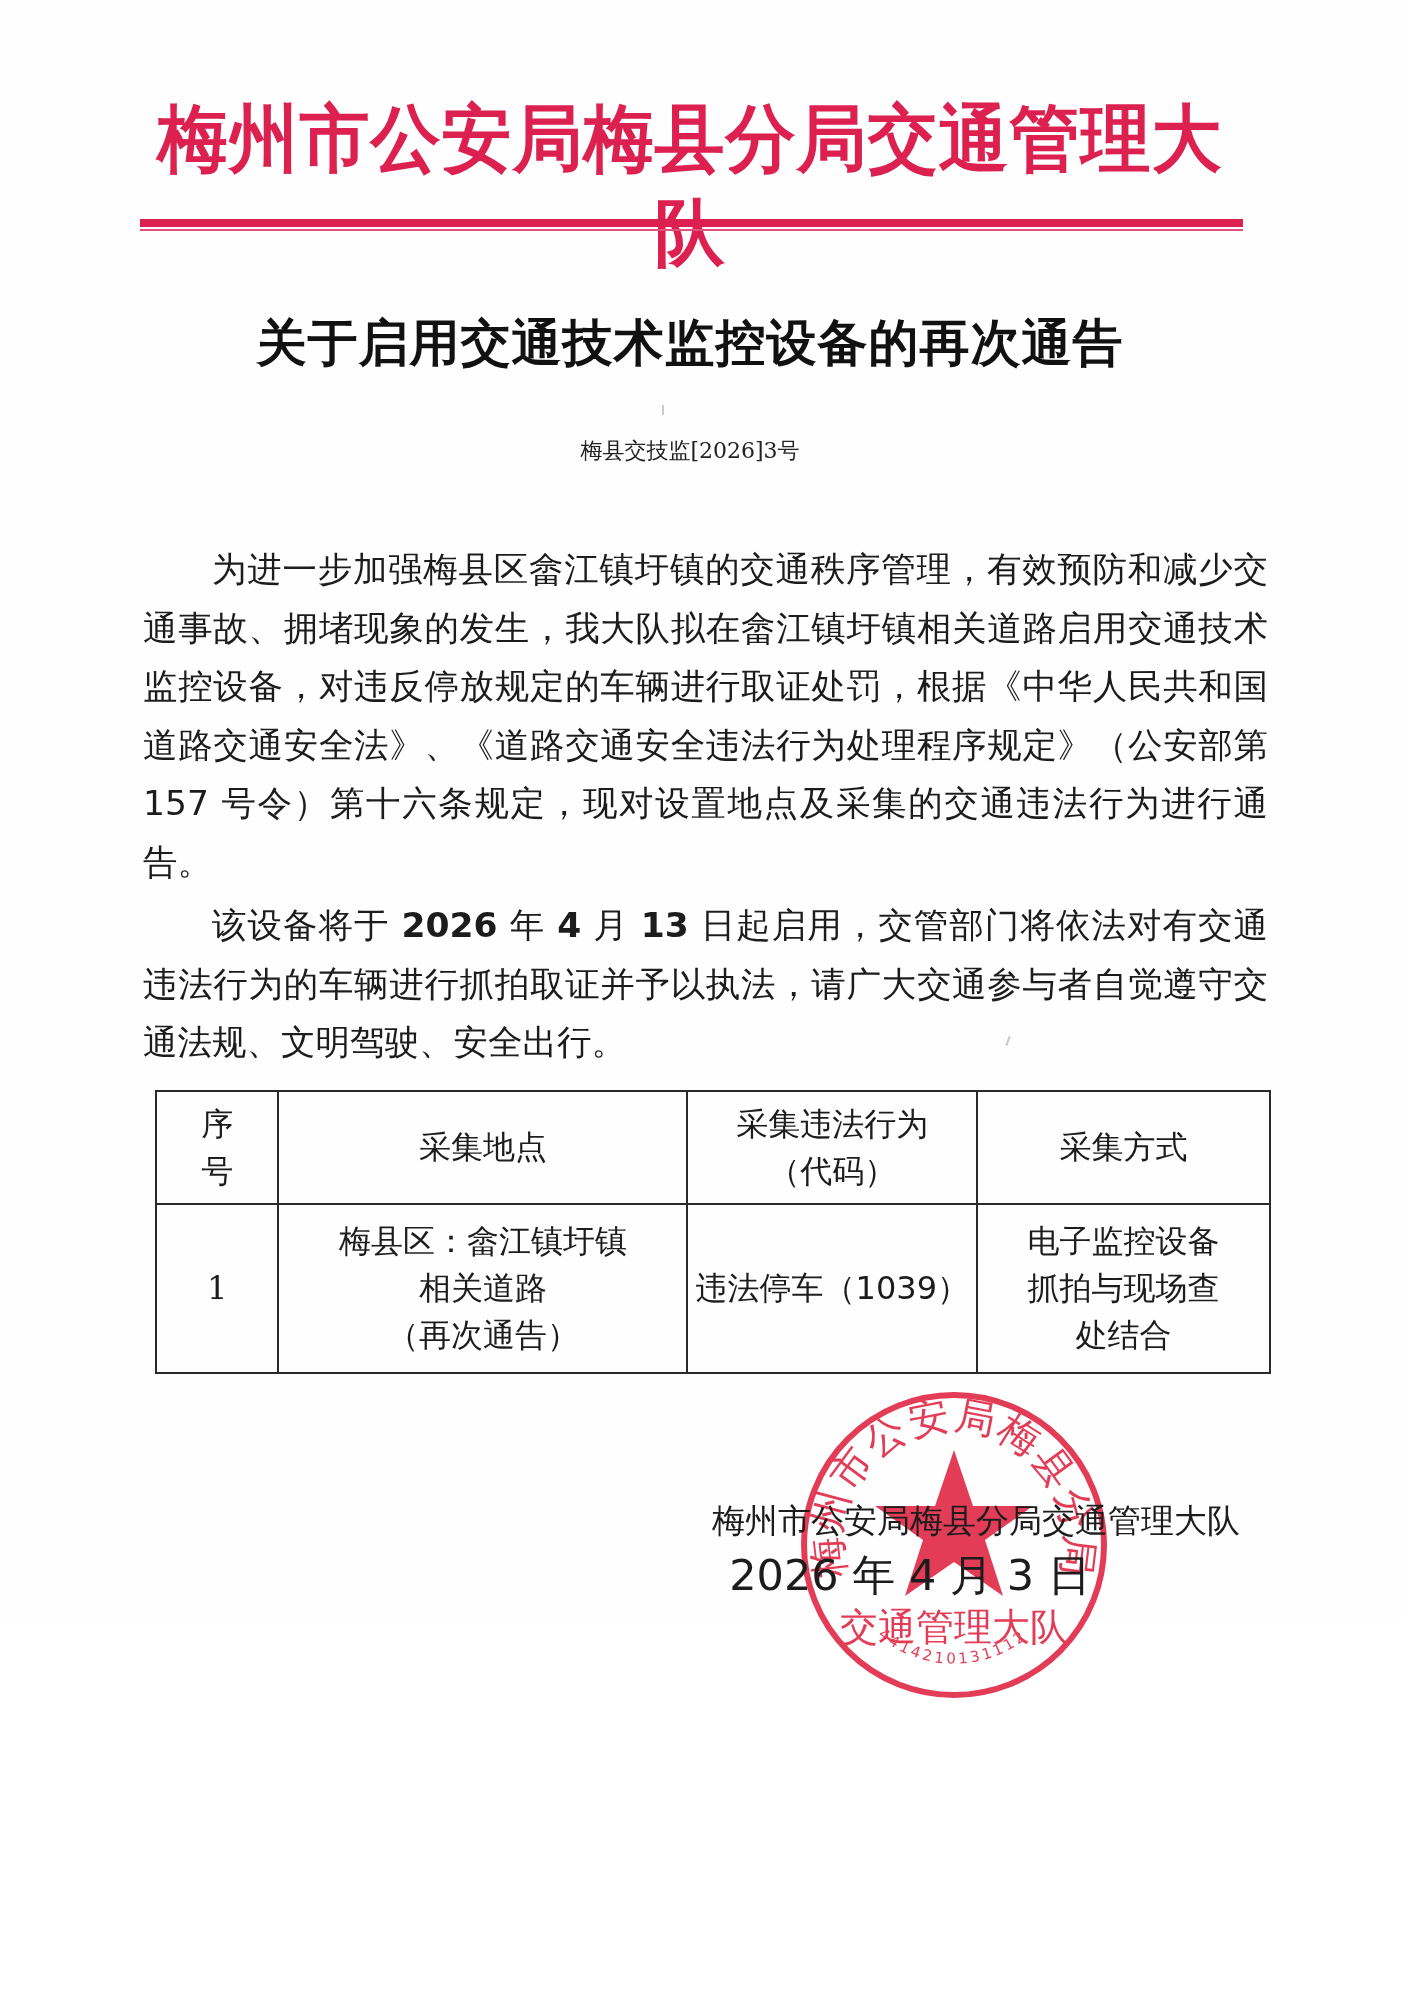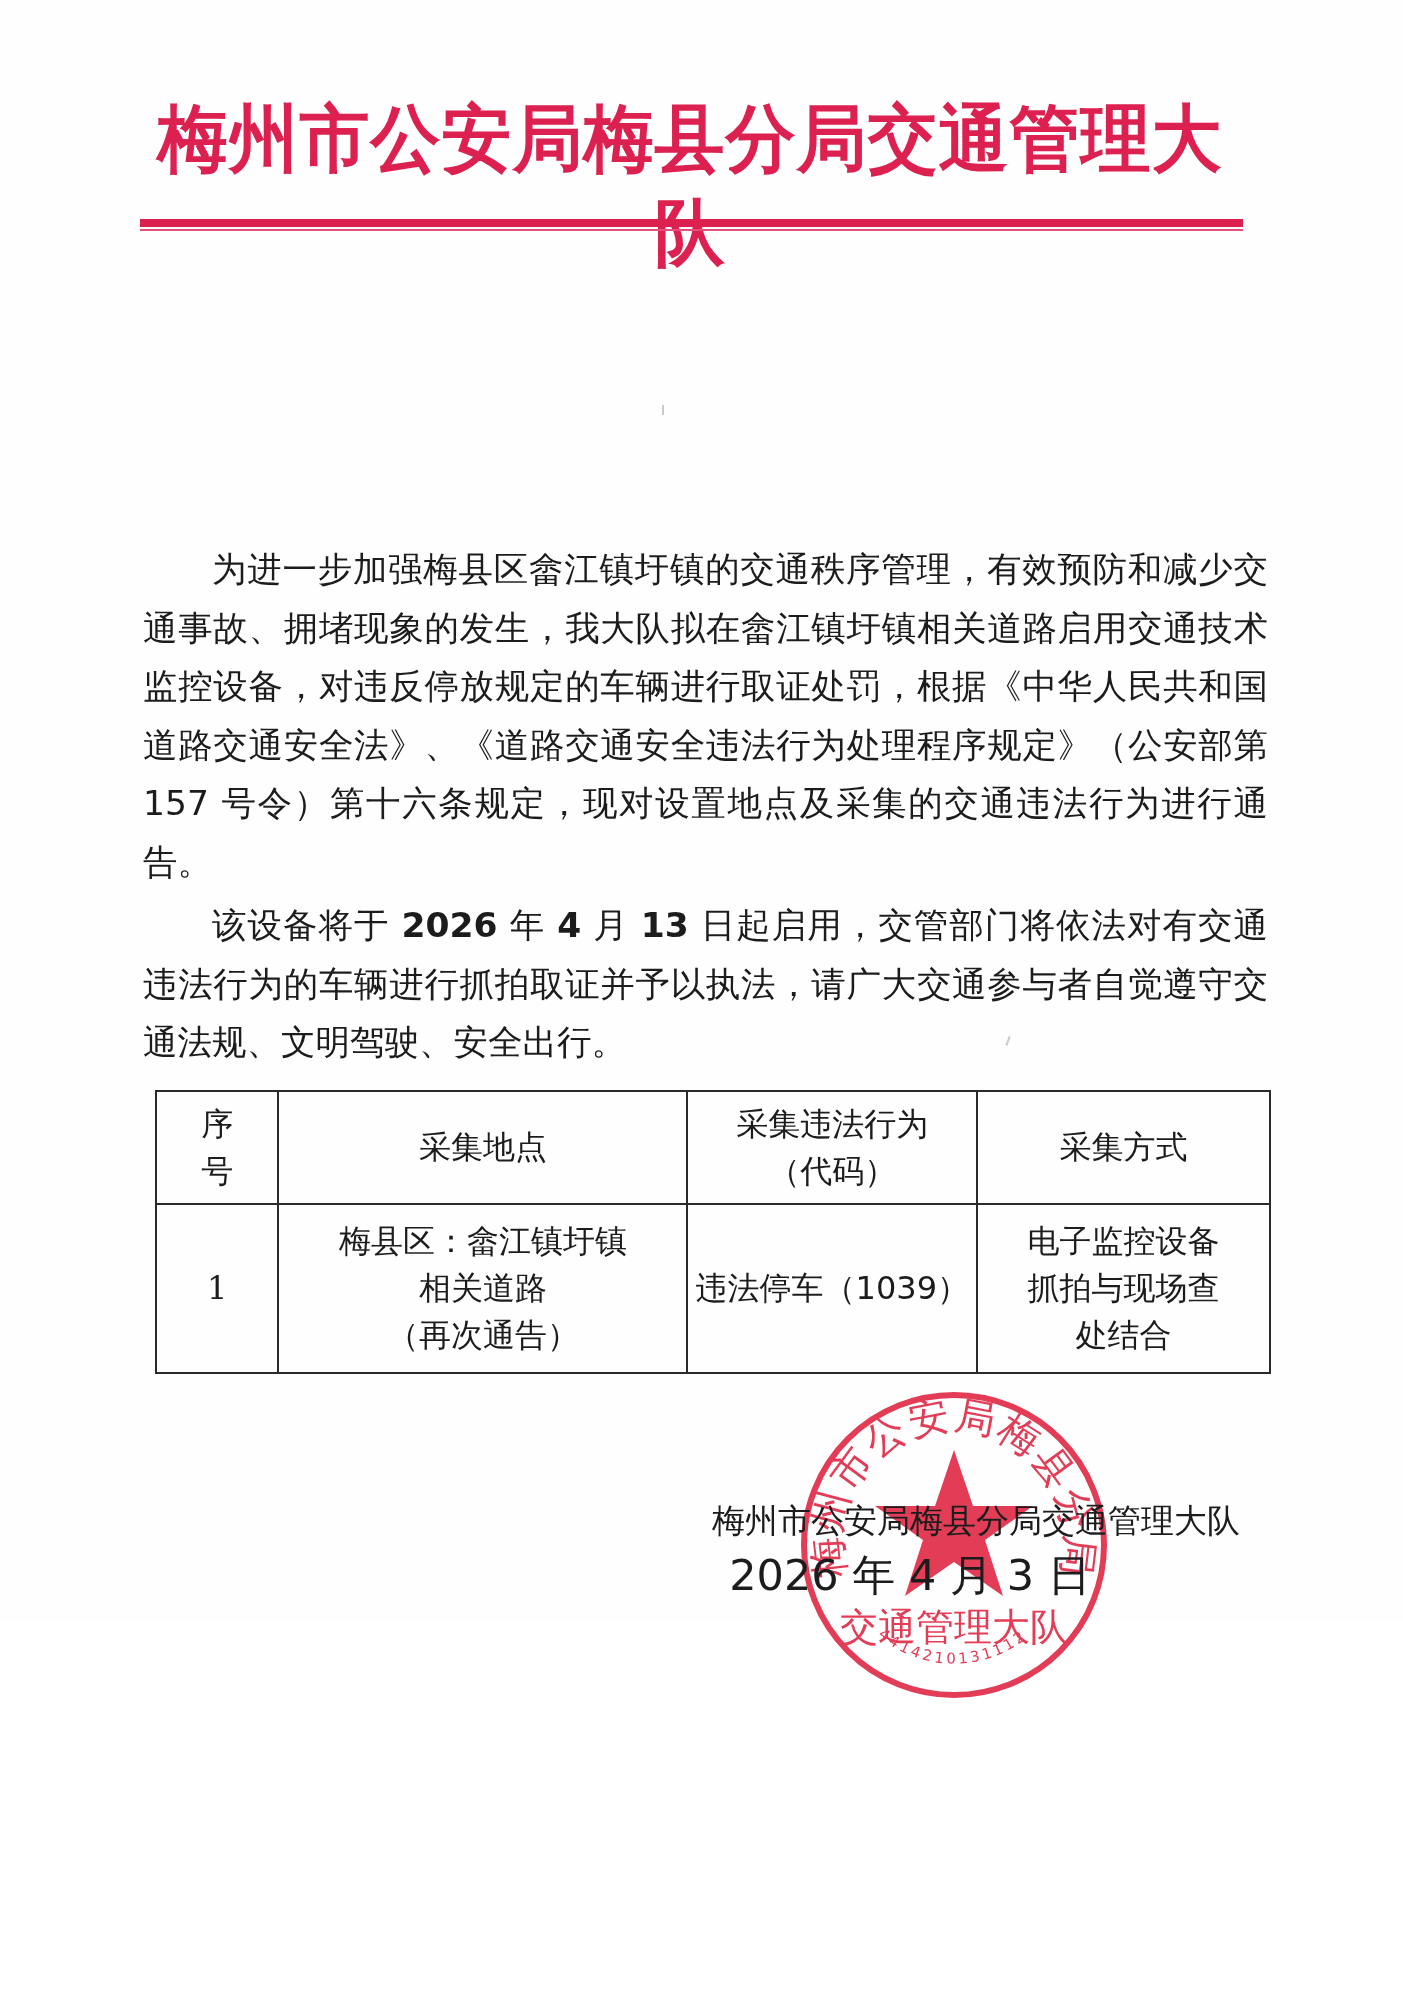--- a/index.html
+++ b/index.html
@@ -160,21 +160,23 @@
   </style>
 </head>
 <body>
 
 <div class="page">
 
   <div class="org-header">梅州市公安局梅县分局交通管理大队</div>
   <div class="red-rule"></div>
   <div class="red-rule-thin"></div>
 
-
+  <div class="doc-title">关于启用交通技术监控设备的再次通告</div>
+
+  <div class="doc-number">梅县交技监[2026]3号</div>
 
   <div class="body-text">
     <p>为进一步加强梅县区畲江镇圩镇的交通秩序管理，有效预防和减少交通事故、拥堵现象的发生，我大队拟在畲江镇圩镇相关道路启用交通技术监控设备，对违反停放规定的车辆进行取证处罚，根据《中华人民共和国道路交通安全法》、《道路交通安全违法行为处理程序规定》（公安部第 157 号令）第十六条规定，现对设置地点及采集的交通违法行为进行通告。</p>
     <p><span>该设备将于 </span><span class="num">2026</span><span> 年 </span><span class="num">4</span><span> 月 </span><span class="num">13</span><span> 日起启用，交管部门将依法对有交通违法行为的车辆进行抓拍取证并予以执法，请广大交通参与者自觉遵守交通法规、文明驾驶、安全出行。</span></p>
   </div>
 
   <table class="notice-table">
     <tbody>
         <tr class="head-row">
       <th class="col-seq"><span style="display:inline-block;width:1em;line-height:47px;">序号</span></th>

